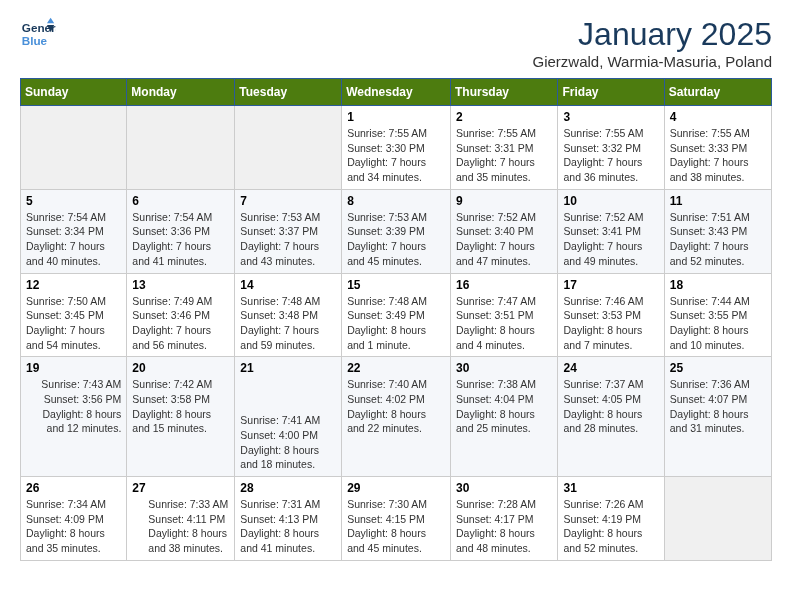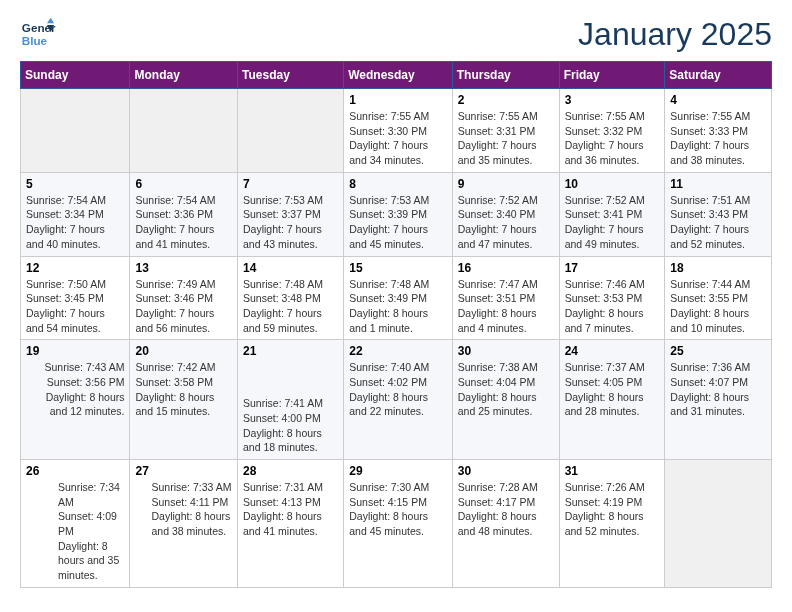--- a/index.html
+++ b/index.html
@@ -36,21 +36,21 @@
     .location-title {
       font-size: 15px;
       color: #333;
     }
     .calendar {
       width: 100%;
       border-collapse: collapse;
       font-size: 11px;
     }
     .calendar thead th {
-      background-color: #701a75;
+      background-color: #4d7c0f;
       color: #fff;
       padding: 6px 4px;
       text-align: left;
       font-size: 12px;
       font-weight: bold;
       border: 1px solid #2a5a9a;
     }
     .calendar tbody td {
       border: 1px solid #ccc;
       padding: 4px 5px;
@@ -84,20 +84,21 @@
   <div class="logo">
     <svg class="logo-icon" viewBox="0 0 40 40">
       <text x="2" y="18" font-size="13" font-weight="bold" fill="#1a3a5c">General</text>
       <text x="2" y="32" font-size="13" font-weight="bold" fill="#4a90d9">Blue</text>
       <polygon points="30,8 38,8 34,2" fill="#4a90d9"></polygon>
       <polygon points="30,10 38,10 34,18" fill="#1a3a5c"></polygon>
     </svg>
   </div>
   <div class="title-area">
     <div class="month-title">January 2025</div>
+    <div class="location-title">Gierzwald, Warmia-Masuria, Poland</div>
   </div>
 </div>
 
 <table class="calendar">
   <thead>
     <tr>
     <th>Sunday</th>
         <th>Monday</th>
         <th>Tuesday</th>
         <th>Wednesday</th>
@@ -264,21 +265,21 @@
         <td>
           <span class="day-num">25</span>
           <div class="day-detail" style="white-space: pre-line;">Sunrise: 7:36 AM
 Sunset: 4:07 PM
 Daylight: 8 hours and 31 minutes.</div>
         </td>
       </tr>
       <tr>
         <td>
           <span class="day-num">26</span>
-          <div class="day-detail" style="white-space: pre-line; margin-left: 32px;">Sunrise: 7:34 AM
+          <div class="day-detail" style="white-space: pre-line;">Sunrise: 7:34 AM
 Sunset: 4:09 PM
 Daylight: 8 hours and 35 minutes.</div>
         </td>
         <td>
           <span class="day-num">27</span>
           <div class="day-detail" style="white-space: pre-line; margin-left: 16px;">Sunrise: 7:33 AM
 Sunset: 4:11 PM
 Daylight: 8 hours and 38 minutes.</div>
         </td>
         <td>

